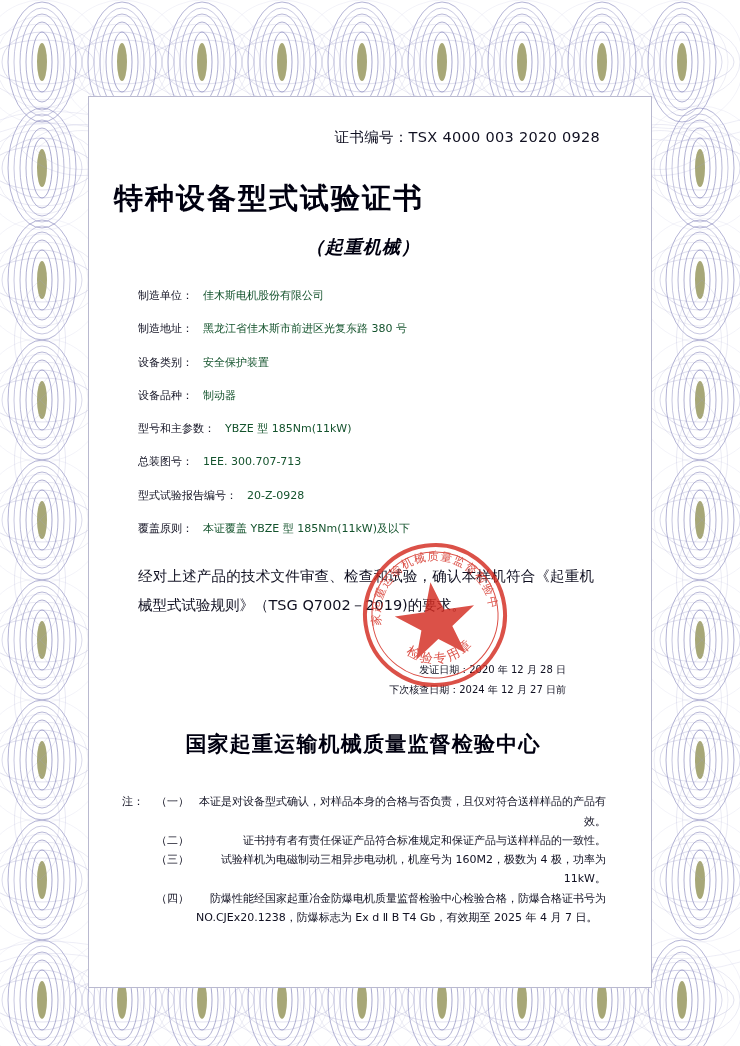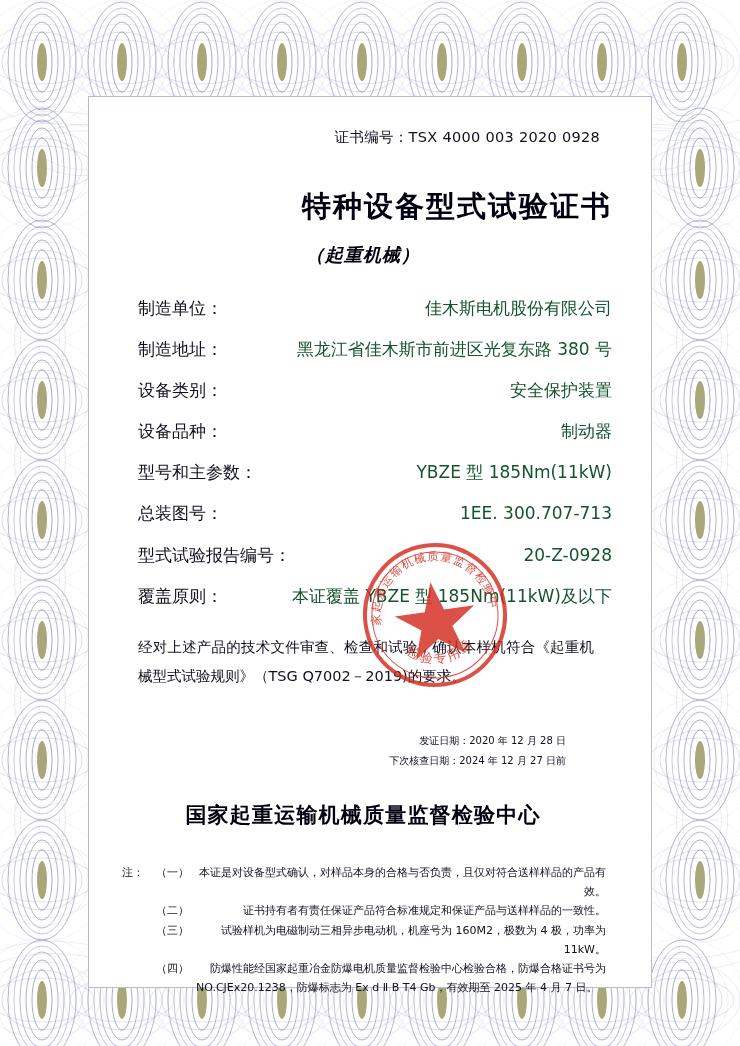--- a/index.html
+++ b/index.html
@@ -58,49 +58,48 @@
     text-align: right;
     font-size: 14.5px;
     letter-spacing: 0.3px;
     padding-right: 12px;
     margin-top: 10px;
     color: #101021;
     font-family: "DejaVu Sans", "Liberation Sans", sans-serif;
   }
 
   .main-title {
-    text-align: right;
+    text-align: left;
     font-size: 29px;
     font-weight: bold;
     letter-spacing: 2px;
-    margin-top: 40px;
+    margin-top: 32px;
     color: #000010;
   }
 
   .sub-title {
     text-align: center;
     font-size: 18px;
     font-weight: bold;
     letter-spacing: 1px;
     margin-top: 16px;
     color: #000010;
     font-style: italic;
   }
 
   .fields {
     margin-top: 30px;
     padding-left: 24px;
   }
   .field-row {
     display: flex;
     align-items: baseline;
-    font-size: 17px;
+    font-size: 11px;
     margin-bottom: 19px;
     line-height: 1.3;
-    justify-content: space-between;
   }
   .field-label {
     white-space: nowrap;
     color: #101021;
   }
   .field-value {
     margin-left: 10px;
     color: #14532d;
   }
 

